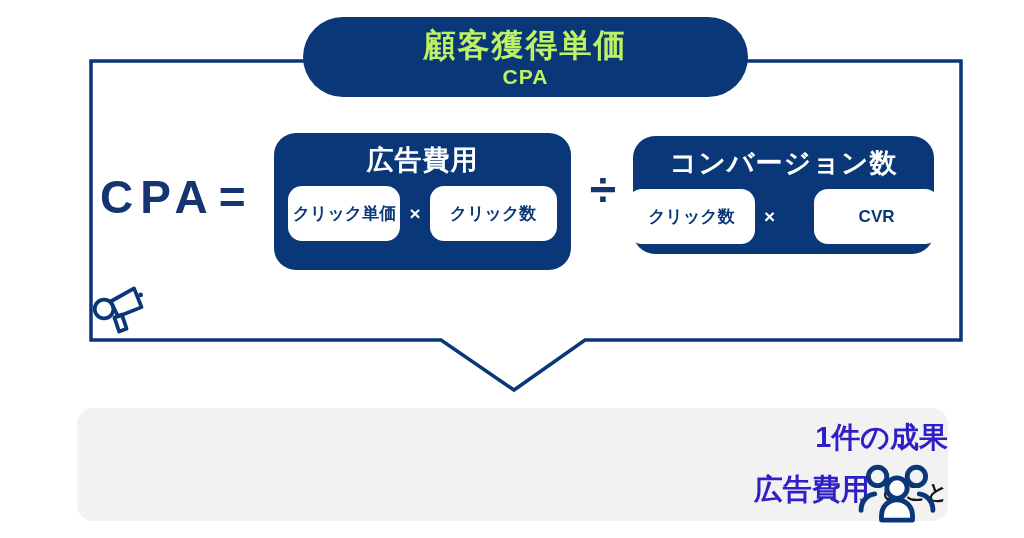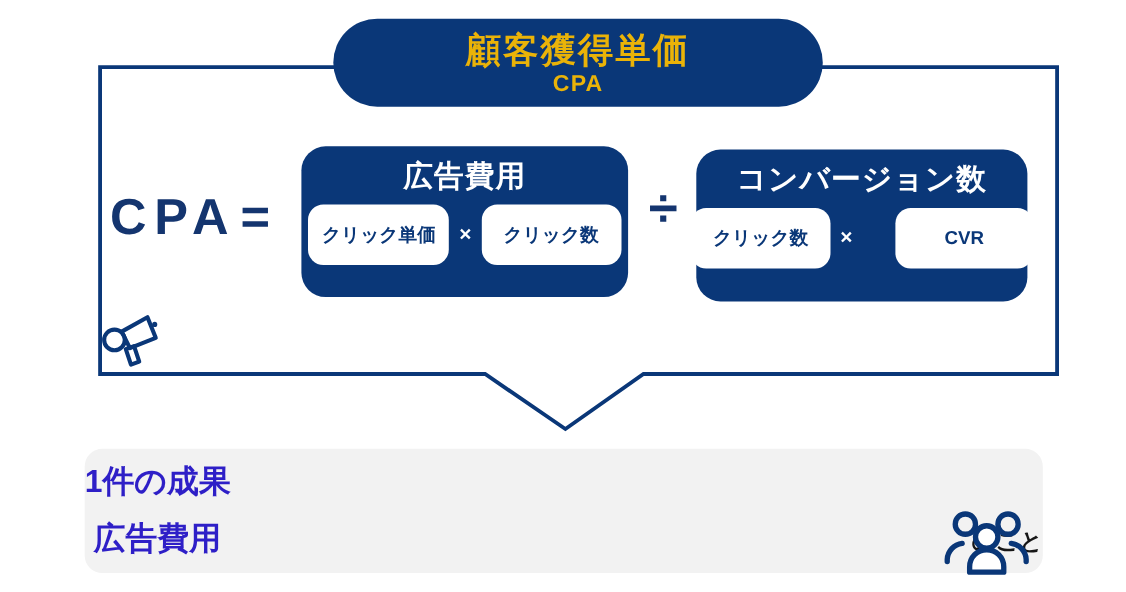--- a/index.html
+++ b/index.html
@@ -4,63 +4,63 @@
 <style>
   html,body { margin:0; padding:0; background:#ffffff; }
   .canvas {
     position:relative; width:1024px; height:538px; background:#ffffff;
     font-family:"Liberation Sans","DejaVu Sans",sans-serif; overflow:hidden;
   }
   .bubble-svg { position:absolute; left:88px; top:58px; z-index:1; }
 
   .pill {
     position:absolute; left:303px; top:17px; width:445px; height:80px;
-    background:#0a3778; border-radius:40px; color:#eab308; z-index:3;
+    background:#0a3778; border-radius:40px; color:#bef264; z-index:3;
     display:flex; flex-direction:column; align-items:center; justify-content:center;
   }
   .pill-title { font-size:32px; font-weight:bold; line-height:40px; letter-spacing:2px; }
   .pill-sub   { font-size:21px; font-weight:bold; line-height:24px; letter-spacing:1px; }
 
   .cpa-lhs {
     position:absolute; left:100px; top:170px; z-index:2;
     font-size:46px; font-weight:bold; color:#14356f; letter-spacing:7px;
     display:flex; align-items:center;
   }
   .cpa-lhs .eq { margin-left:4px; }
 
   .group {
     position:absolute; background:#0a3778; border-radius:22px; z-index:2;
     display:flex; flex-direction:column; align-items:center;
     padding-top:10px; box-sizing:border-box;
   }
   .group-num { left:274px; top:133px; width:297px; height:137px; }
-  .group-den { left:633px; top:136px; width:301px; height:138px; }
+  .group-den { left:633px; top:136px; width:301px; height:118px; }
   .group-title { color:#ffffff; font-size:27px; font-weight:bold; line-height:34px; letter-spacing:1px; }
   .chip-row { display:flex; align-items:center; margin-top:9px; gap:9px; }
   .chip {
     background:#ffffff; border-radius:14px; height:55px;
     display:flex; align-items:center; justify-content:center;
     color:#0a3778; font-weight:bold; font-size:17px; box-sizing:border-box;
   }
-  .chip-w1 { width:128px;text-align:center; } .chip-w2 { width:127px; } .chip-w3 { width:125px;margin-left:30px; }
+  .chip-w1 { width:112px;text-align:center; } .chip-w2 { width:127px; } .chip-w3 { width:125px;margin-left:30px; }
   .chip-op { color:#ffffff; font-size:19px; font-weight:bold; }
 
   .divide {
     position:absolute; left:576px; top:162px; width:54px; z-index:2;
     text-align:center; font-size:48px; font-weight:bold; color:#14356f;
   }
 
   .megaphone { position:absolute; left:90px; top:278px; z-index:2; }
 
   .desc-box {
     position:absolute; left:77px; top:408px; width:871px; height:113px;
     background:#f2f2f2; border-radius:16px; z-index:1;
   }
   .desc-line {
-    display:flex; justify-content:space-between; align-items:baseline; font-weight:bold;
+    display:flex; justify-content:flex-end; align-items:baseline; font-weight:bold;
     white-space:pre;
   }
   .desc-line1 { margin-top:10px; }
   .desc-line2 { margin-top:12px; }
   .emph  { color:#2e1fc7; font-size:29px; }
   .plain { color:#161616; font-size:21px; }
   .desc-line2 .emph { margin:0 8px; }
 
   .people { position:absolute; left:856px; top:460px; z-index:2; }
 </style>

